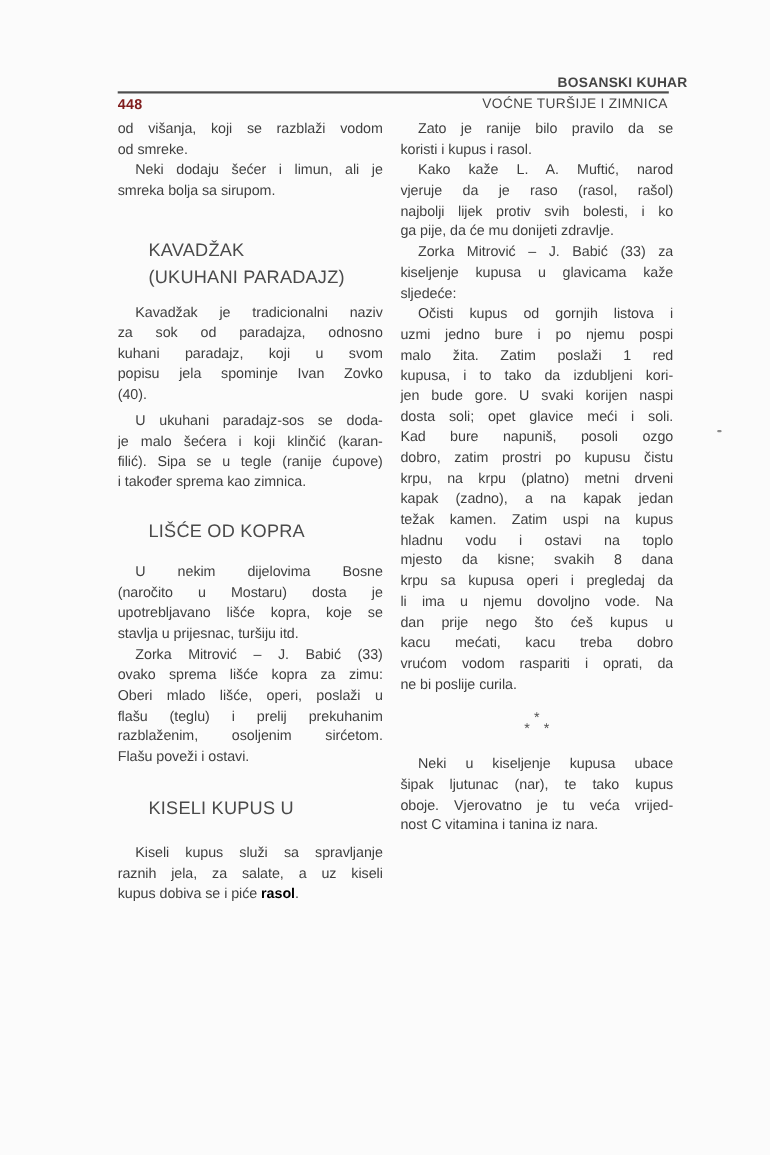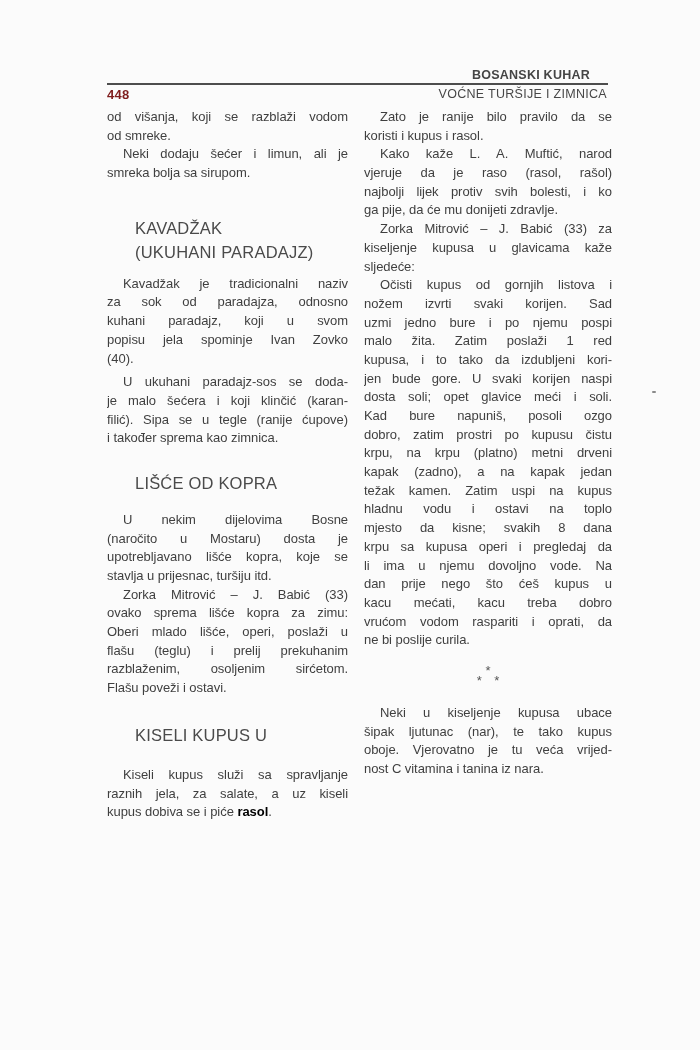--- a/index.html
+++ b/index.html
@@ -7,21 +7,21 @@
   .page{
     position:relative;
     width:700px;height:1050px;
     background:#fbfbfb;
     font-family:"Liberation Sans","DejaVu Sans",sans-serif;
     color:#3f3f3f;
     overflow:hidden;
   }
   
   .hdr-title{
-    position:absolute;top:68px;right:110px;
+    position:absolute;top:68px;right:75px;
     font-size:12.5px;font-weight:bold;letter-spacing:.25px;color:#454545;
   }
   .hdr-rule{
     position:absolute;top:83px;left:107px;width:501px;height:2px;
     background:#4d4d4d;
   }
   .hdr-page{
     position:absolute;top:87px;left:107px;
     font-size:13px;font-weight:bold;color:#7f1d1d;letter-spacing:.3px;
   }
@@ -137,21 +137,20 @@
         <div class="line">najbolji lijek protiv svih bolesti, i ko</div>
         <div class="line last">ga pije, da će mu donijeti zdravlje.</div>
       </div>
       <div class="blk blk-p">
         <div class="line indent">Zorka Mitrović – J. Babić (33) za</div>
         <div class="line">kiseljenje kupusa u glavicama kaže</div>
         <div class="line last">sljedeće:</div>
       </div>
       <div class="blk blk-p">
         <div class="line indent">Očisti kupus od gornjih listova i</div>
-        <div class="line">nožem izvrti svaki korijen. Sad</div>
         <div class="line">uzmi jedno bure i po njemu pospi</div>
         <div class="line">malo žita. Zatim poslaži 1 red</div>
         <div class="line">kupusa, i to tako da izdubljeni kori-</div>
         <div class="line">jen bude gore. U svaki korijen naspi</div>
         <div class="line">dosta soli; opet glavice meći i soli.</div>
         <div class="line">Kad bure napuniš, posoli ozgo</div>
         <div class="line">dobro, zatim prostri po kupusu čistu</div>
         <div class="line">krpu, na krpu (platno) metni drveni</div>
         <div class="line">kapak (zadno), a na kapak jedan</div>
         <div class="line">težak kamen. Zatim uspi na kupus</div>

